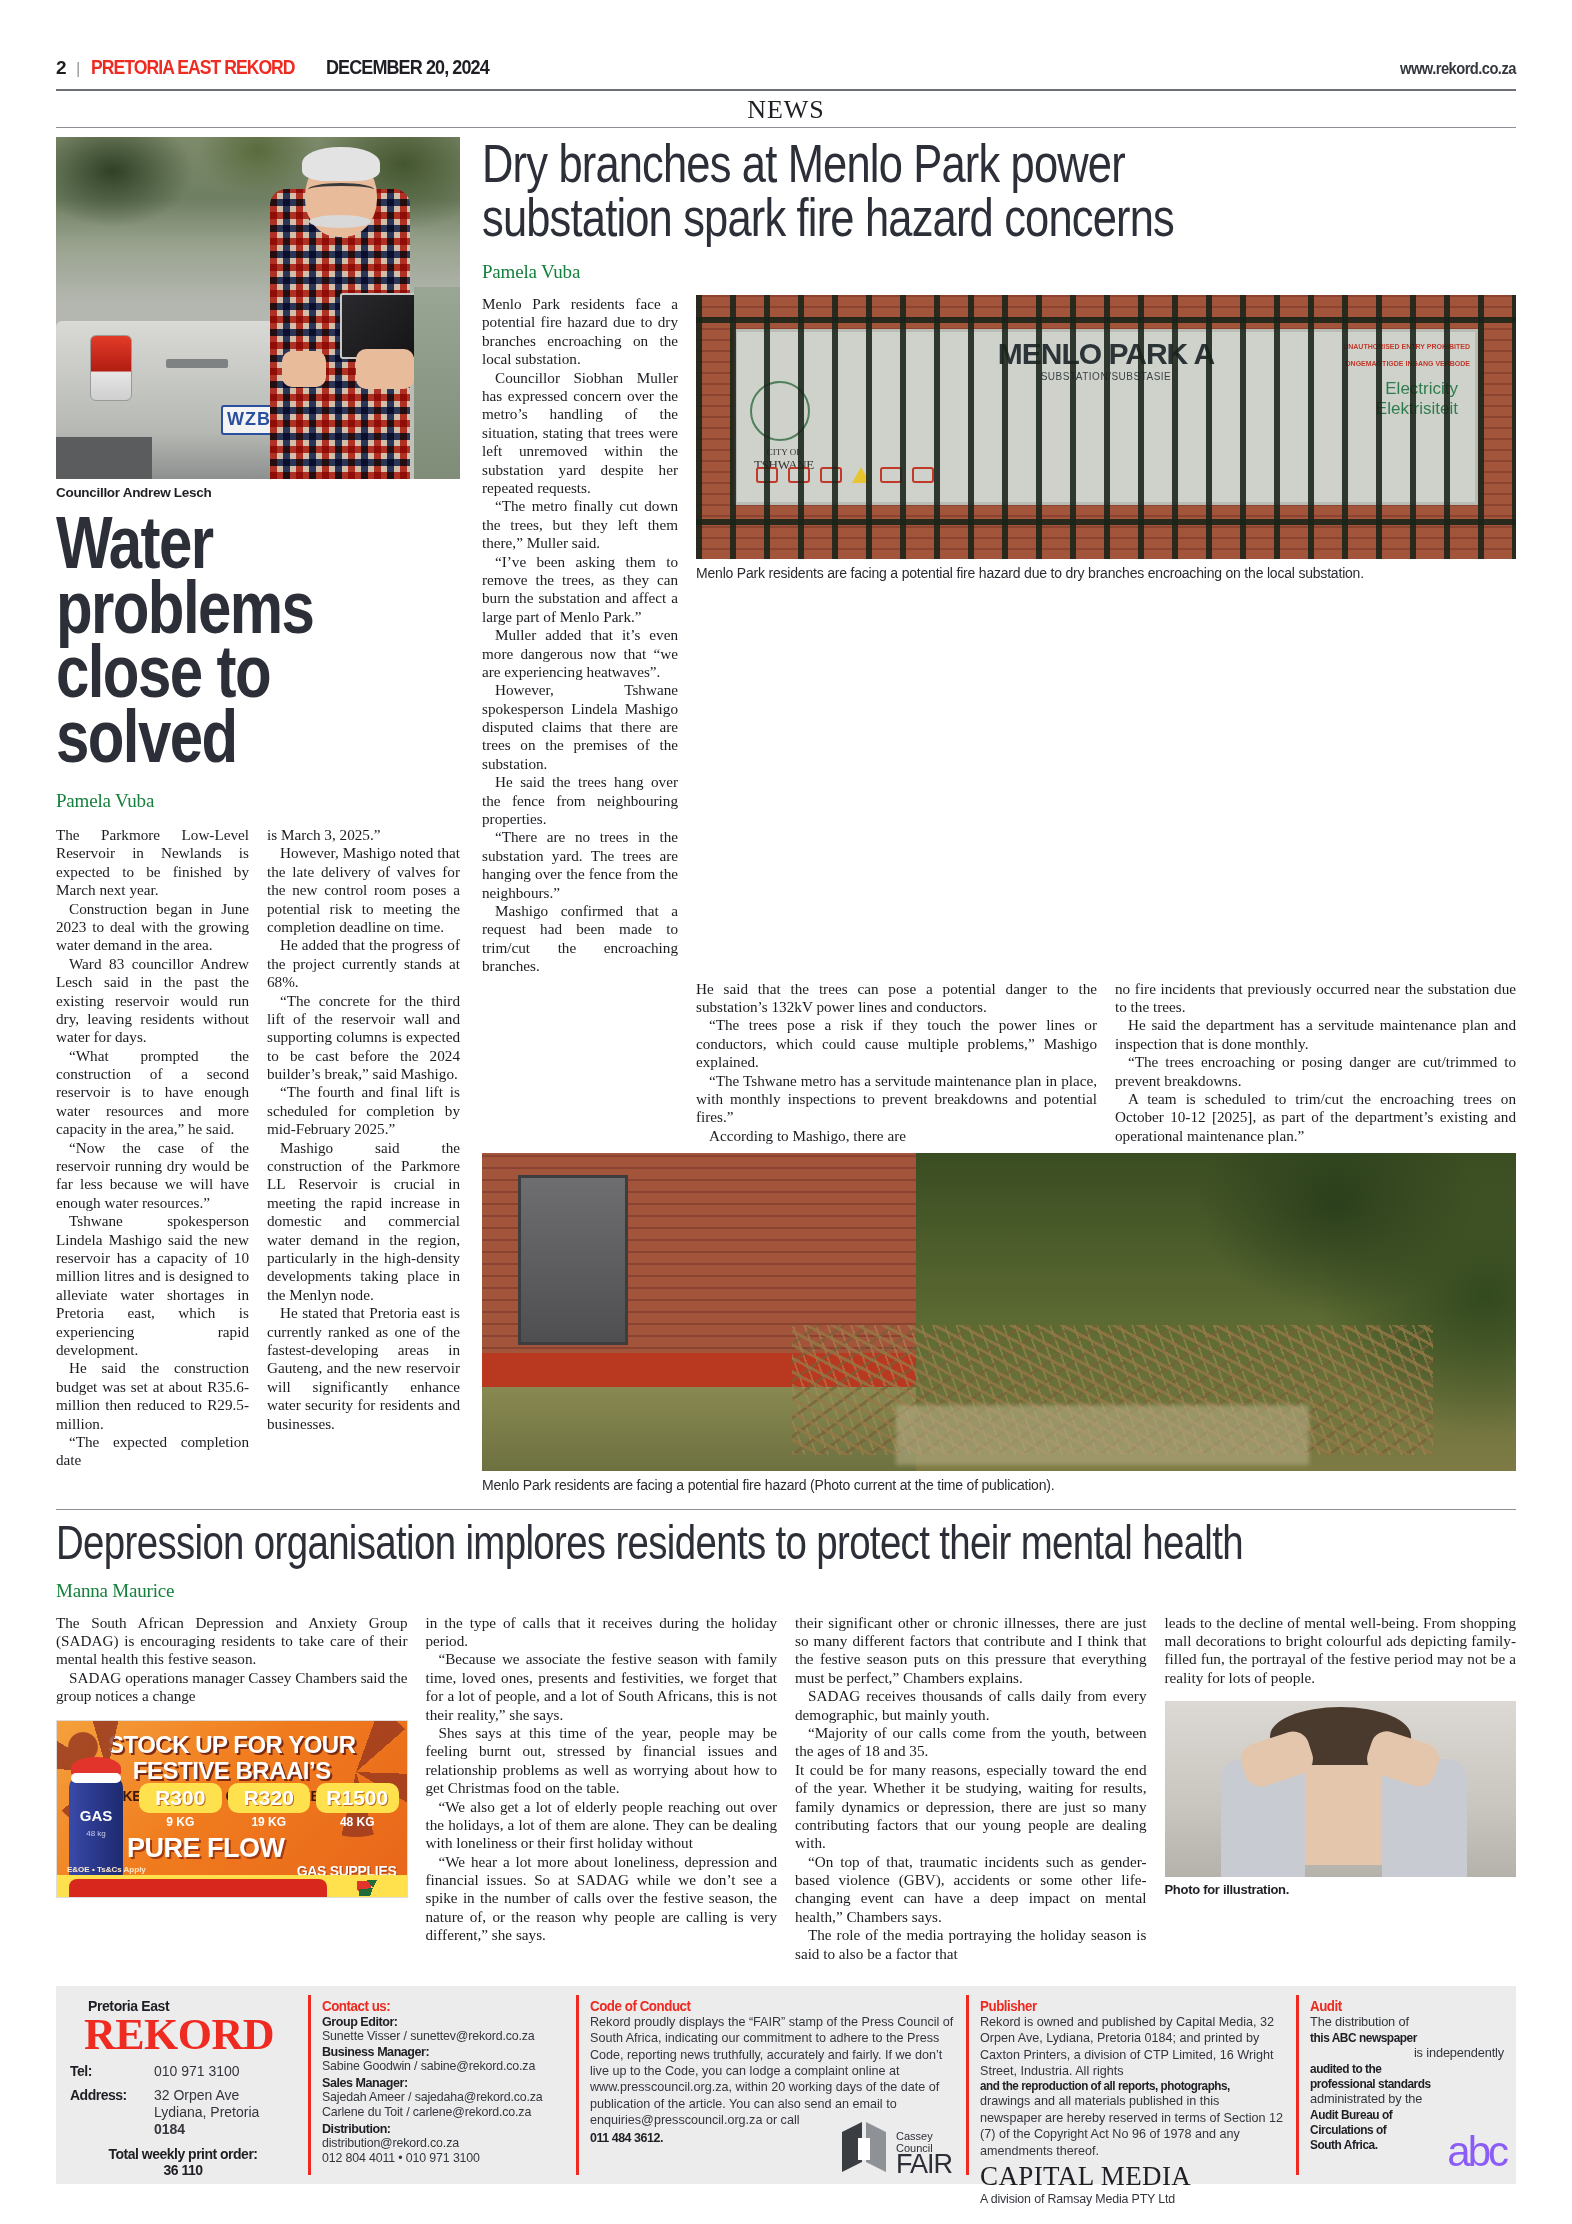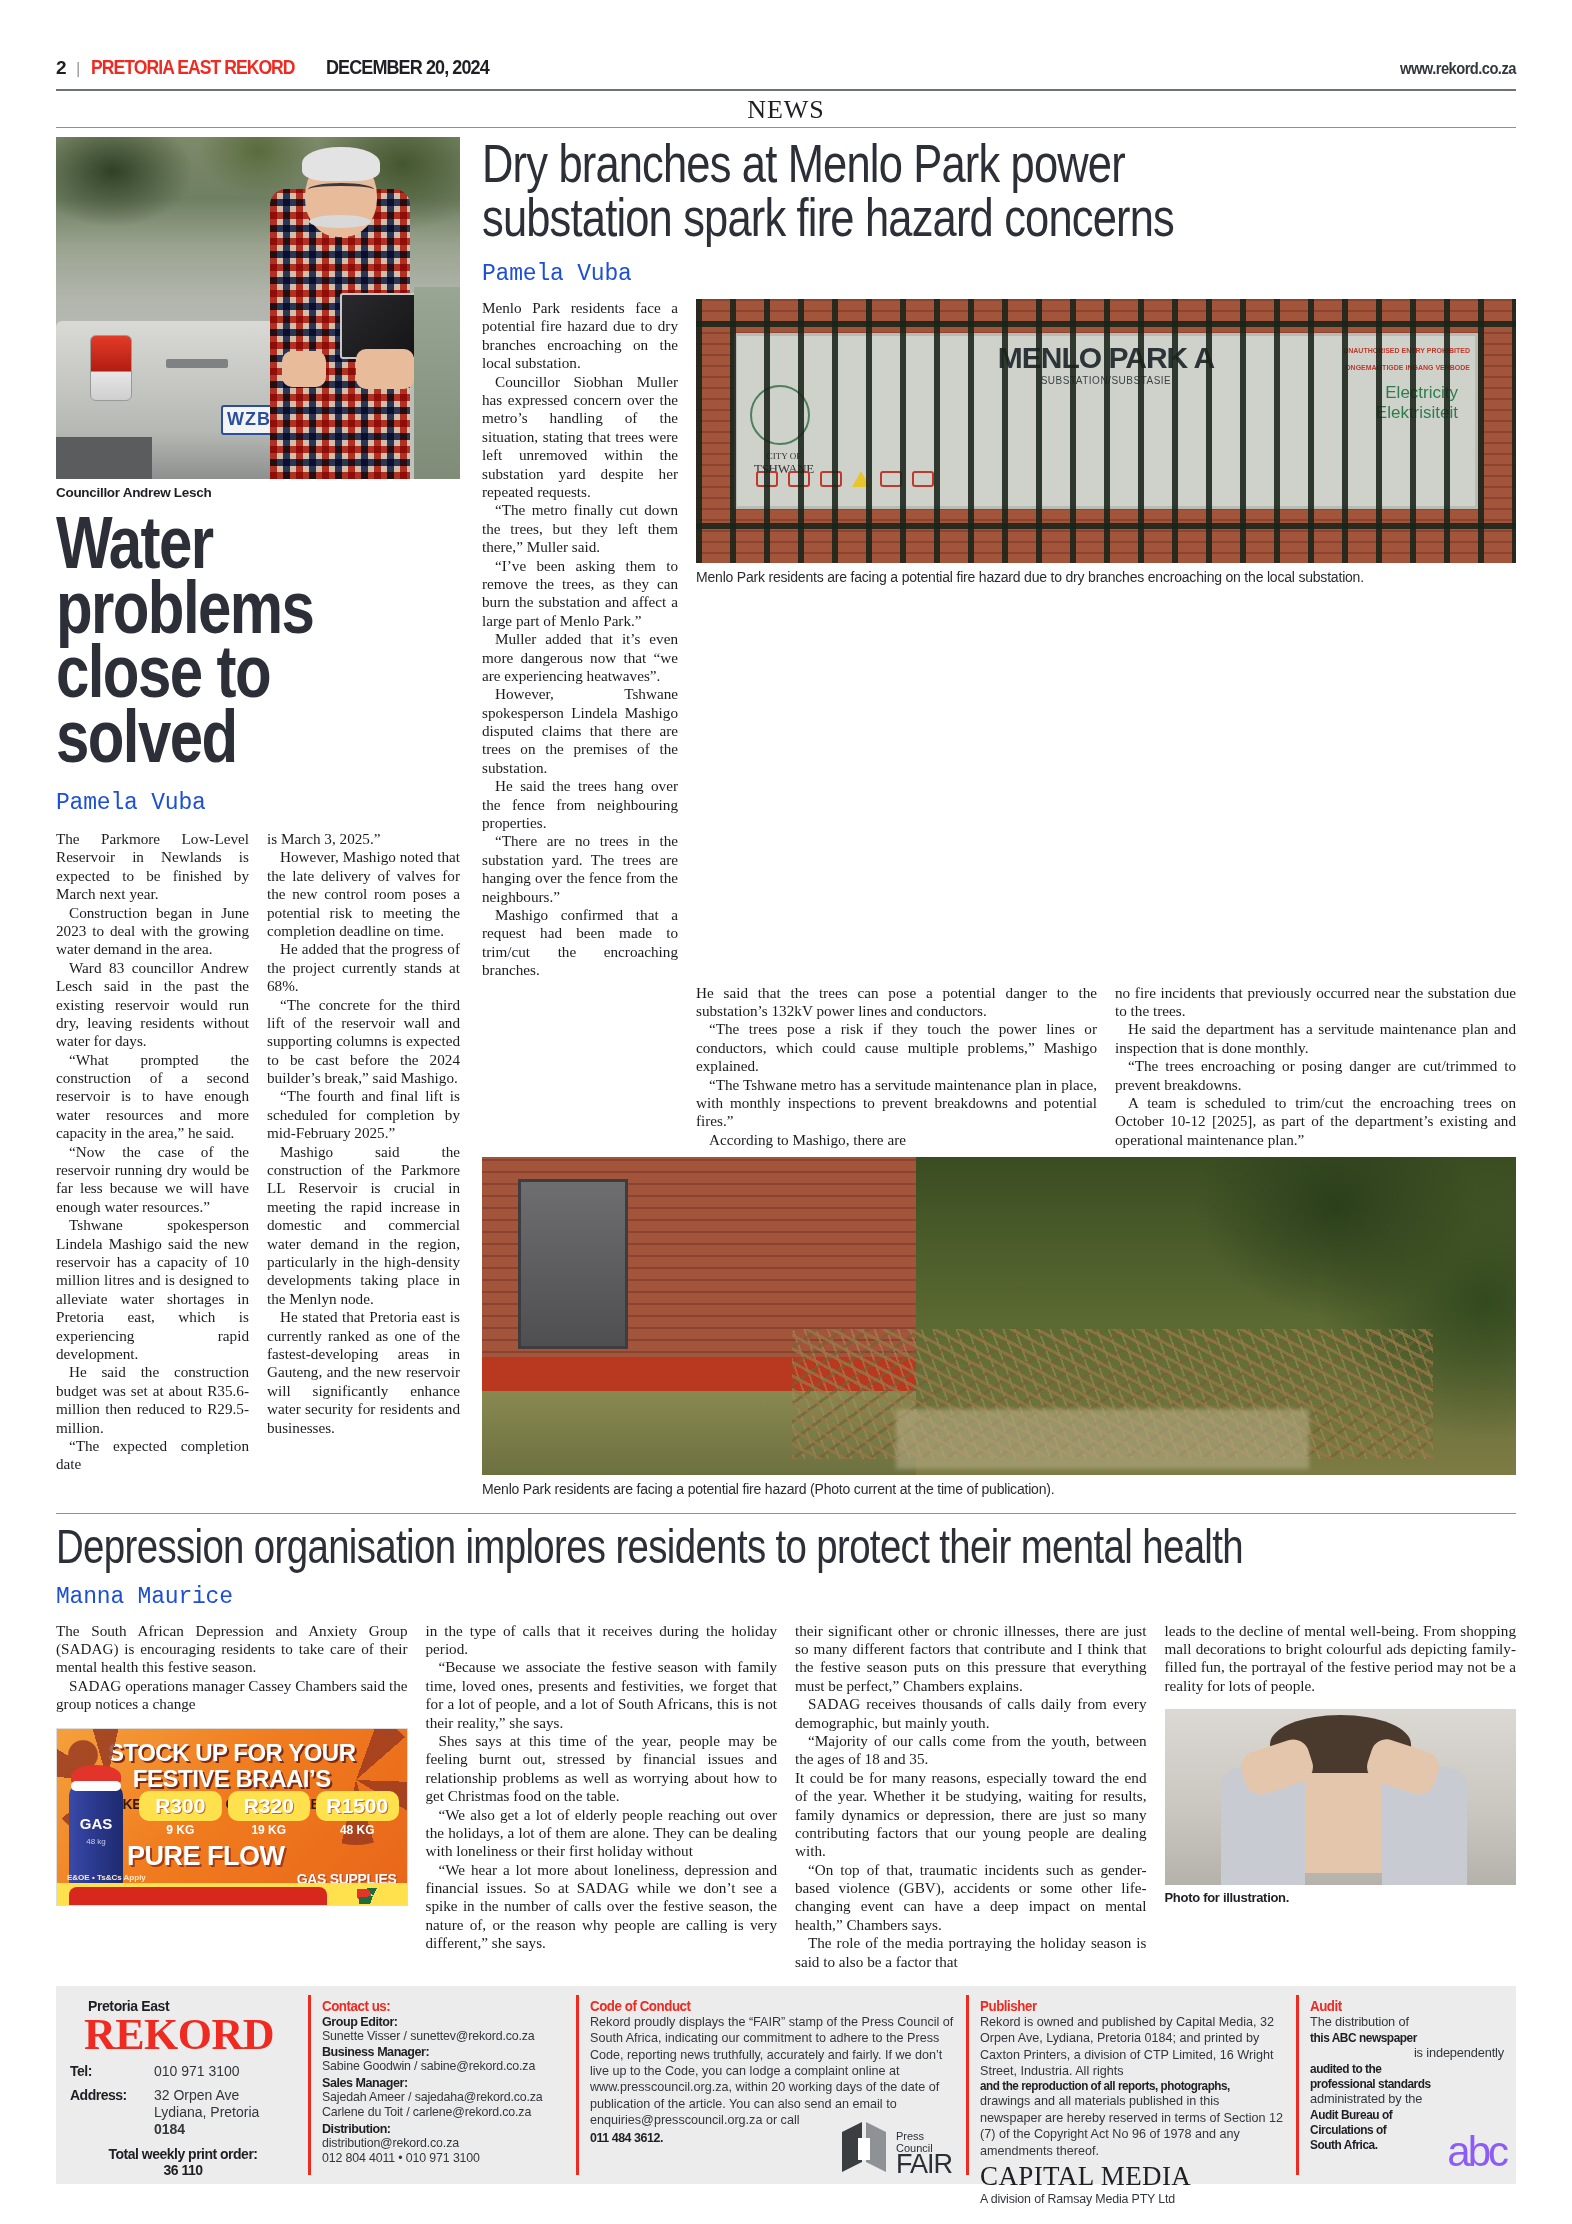--- a/index.html
+++ b/index.html
@@ -40,21 +40,21 @@
   .capbold { font-family: "Liberation Sans", sans-serif; font-weight: bold; font-size: 13.5px; letter-spacing: -0.3px; margin-top: 6px; color: #1e1e24; }
 
   .bighead {
     font-family: "Liberation Sans Narrow", "Liberation Sans", sans-serif;
     font-weight: bold; font-size: 75px; line-height: 0.86;
     letter-spacing: -2px; color: #2c2f38; margin-top: 10px;
     transform: scaleX(0.80); transform-origin: left top;
     width: 125%;
   }
 
-  .byline { font-family: Liberation Mono, monospace; font-size: 23px; color: #1d4ed8; margin-top: 22px; letter-spacing: -0.2px; }
+  .byline { font-family: Liberation Serif, serif; font-size: 19px; color: #15803d; margin-top: 22px; letter-spacing: -0.2px; }
 
   .hl2 {
     font-family: "Liberation Sans", sans-serif; font-weight: normal;
     font-size: 53px; line-height: 1.02; letter-spacing: -1px; color: #2c2f38;
     transform: scaleX(0.82); transform-origin: left top; width: 122%;
   }
 
   
   .cols2 { display: flex; gap: 18px; margin-top: 14px; }
   .cols4 { display: flex; gap: 18px; margin-top: 12px; }
@@ -418,21 +418,21 @@
       <div class="fred">Code of Conduct</div>
       <div class="fn-big" style="font-size:12.6px;">Rekord proudly displays the “FAIR” stamp of the Press Council of South Africa, indicating our commitment to adhere to the Press Code, reporting news truthfully, accurately and fairly. If we don’t live up to the Code, you can lodge a complaint online at www.presscouncil.org.za, within 20 working days of the date of publication of the article. You can also send an email to enquiries@presscouncil.org.za or call</div>
       <div class="fb" style="font-size:13.4px;margin-top:1px;">011 484 3612.</div>
       <div class="fairlogo">
         <svg width="52" height="58" viewBox="0 0 52 58">
           <polygon points="4,14 24,4 24,44 4,54" fill="#3a3d42"></polygon>
           <polygon points="28,4 48,14 48,54 28,44" fill="#8e9196"></polygon>
           <rect x="20" y="20" width="12" height="22" fill="#ffffff"></rect>
         </svg>
         <div>
-          <div class="fair-sub">Press</div>
+          <div class="fair-sub">Cassey</div>
           <div class="fair-sub">Council</div>
           <div class="fair-word">FAIR</div>
         </div>
       </div>
     </div>
 
     <div class="fcol f4">
       <div class="fred">Publisher</div>
       <div class="fn-big" style="font-size:12.6px;">Rekord is owned and published by Capital Media, 32 Orpen Ave, Lydiana, Pretoria 0184; and printed by Caxton Printers, a division of CTP Limited, 16 Wright Street, Industria. All rights</div>
       <div class="fb" style="font-size:12.6px;">and the reproduction of all reports, photographs,</div>

